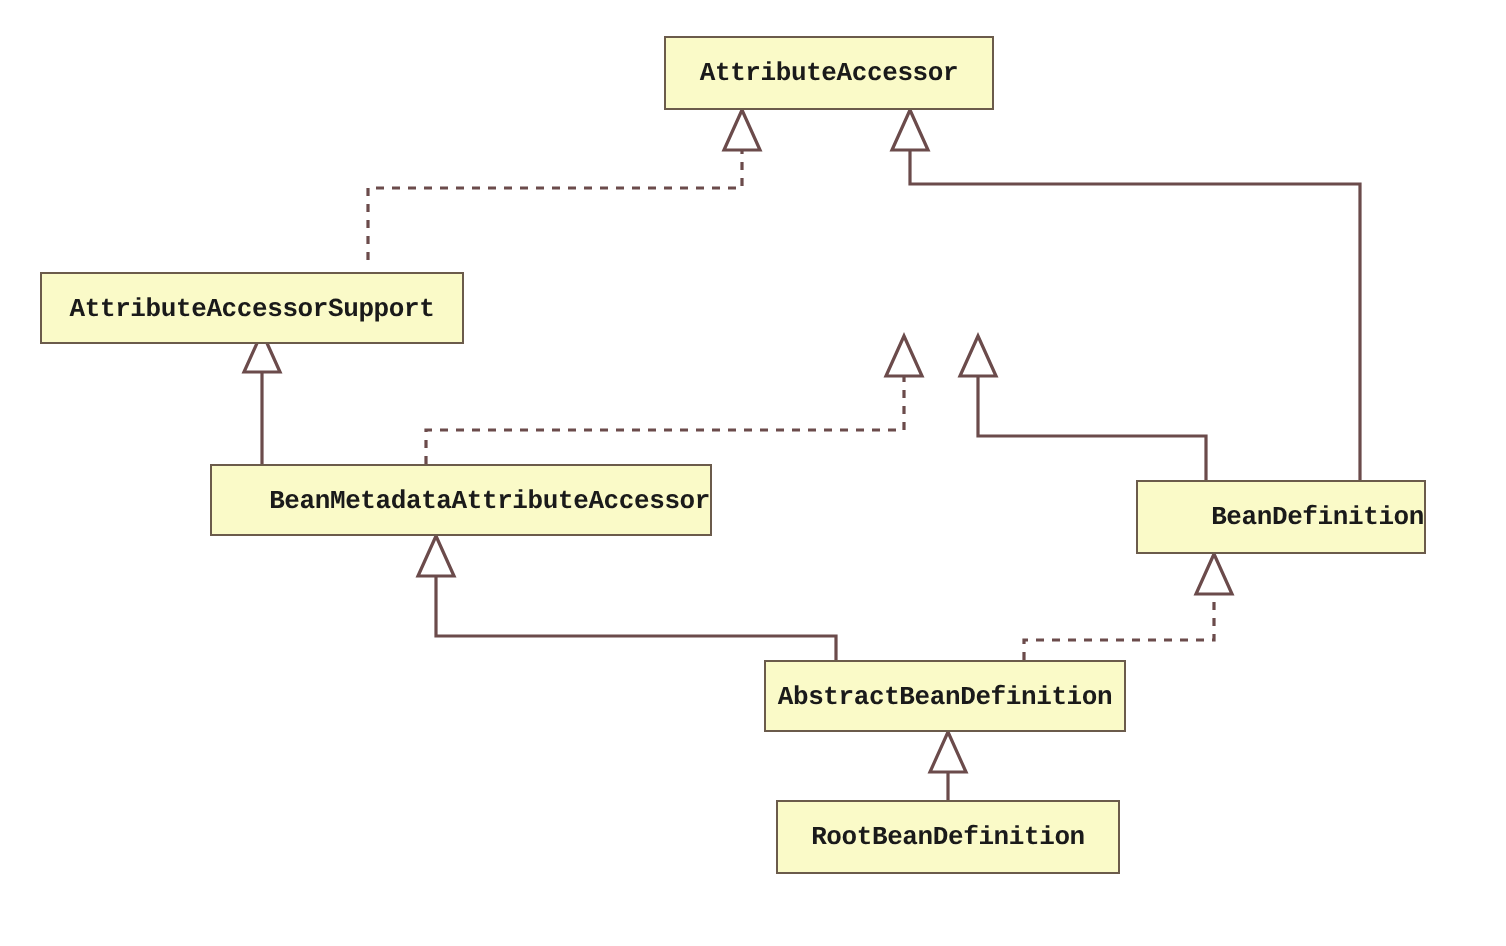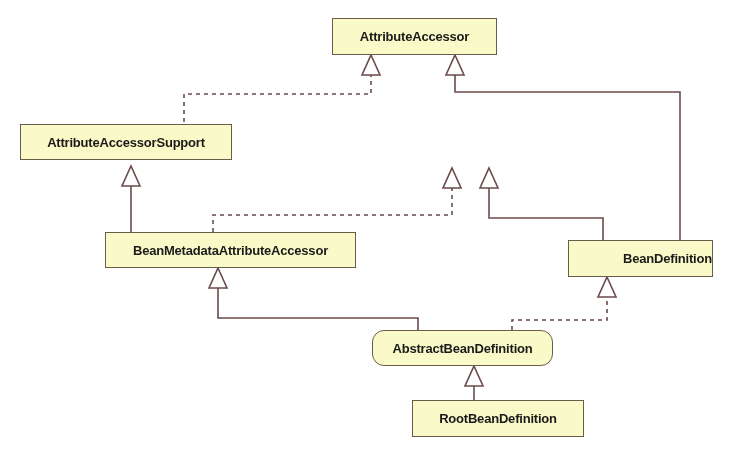--- a/index.html
+++ b/index.html
@@ -6,21 +6,21 @@
     margin: 0;
     padding: 0;
     background: #ffffff;
   }
   #diagram-root {
     position: relative;
     width: 753px;
     height: 461px;
     background: #ffffff;
     overflow: hidden;
-    font-family: Liberation Sans, sans-serif;
+    font-family: Liberation Mono, monospace;
   }
   #uml-canvas {
     position: absolute;
     left: 0;
     top: 0;
     width: 753px;
     height: 473px;
   }
   .class-box {
     position: absolute;
@@ -89,34 +89,34 @@
         <polygon points="474,366 483,386 465,386" fill="#ffffff" stroke="#6b4b4b" stroke-width="1.6"></polygon>
       </g>
 
     </g>
   </svg>
 
   <div class="class-box" style="left:332px; top:18px; width:165px; height:37px;">
     <span class="class-name">AttributeAccessor</span>
   </div>
 
-  <div class="class-box" style="left:20px; top:124px; width:212px; height:36px;">
+  <div class="class-box" style="left:20px; top:136px; width:212px; height:36px;">
     <span class="class-name">AttributeAccessorSupport</span>
   </div>
 
 
-  <div class="class-box" style="left:105px; top:232px; width:251px; height:36px;">
+  <div class="class-box" style="left:105px; top:232px; width:251px; height:36px;justify-content:flex-end;">
     <span class="class-name">BeanMetadataAttributeAccessor</span>
   </div>
 
   <div class="class-box" style="left:568px; top:240px; width:145px; height:37px;justify-content:flex-end;">
     <span class="class-name">BeanDefinition</span>
   </div>
 
-  <div class="class-box" style="left:372px; top:330px; width:181px; height:36px;border-radius:12px;">
+  <div class="class-box" style="left:382px; top:330px; width:181px; height:36px;">
     <span class="class-name">AbstractBeanDefinition</span>
   </div>
 
-  <div class="class-box" style="left:412px; top:400px; width:172px; height:37px;">
+  <div class="class-box" style="left:388px; top:400px; width:172px; height:37px;">
     <span class="class-name">RootBeanDefinition</span>
   </div>
 
 </div>
 
 </body></html>

